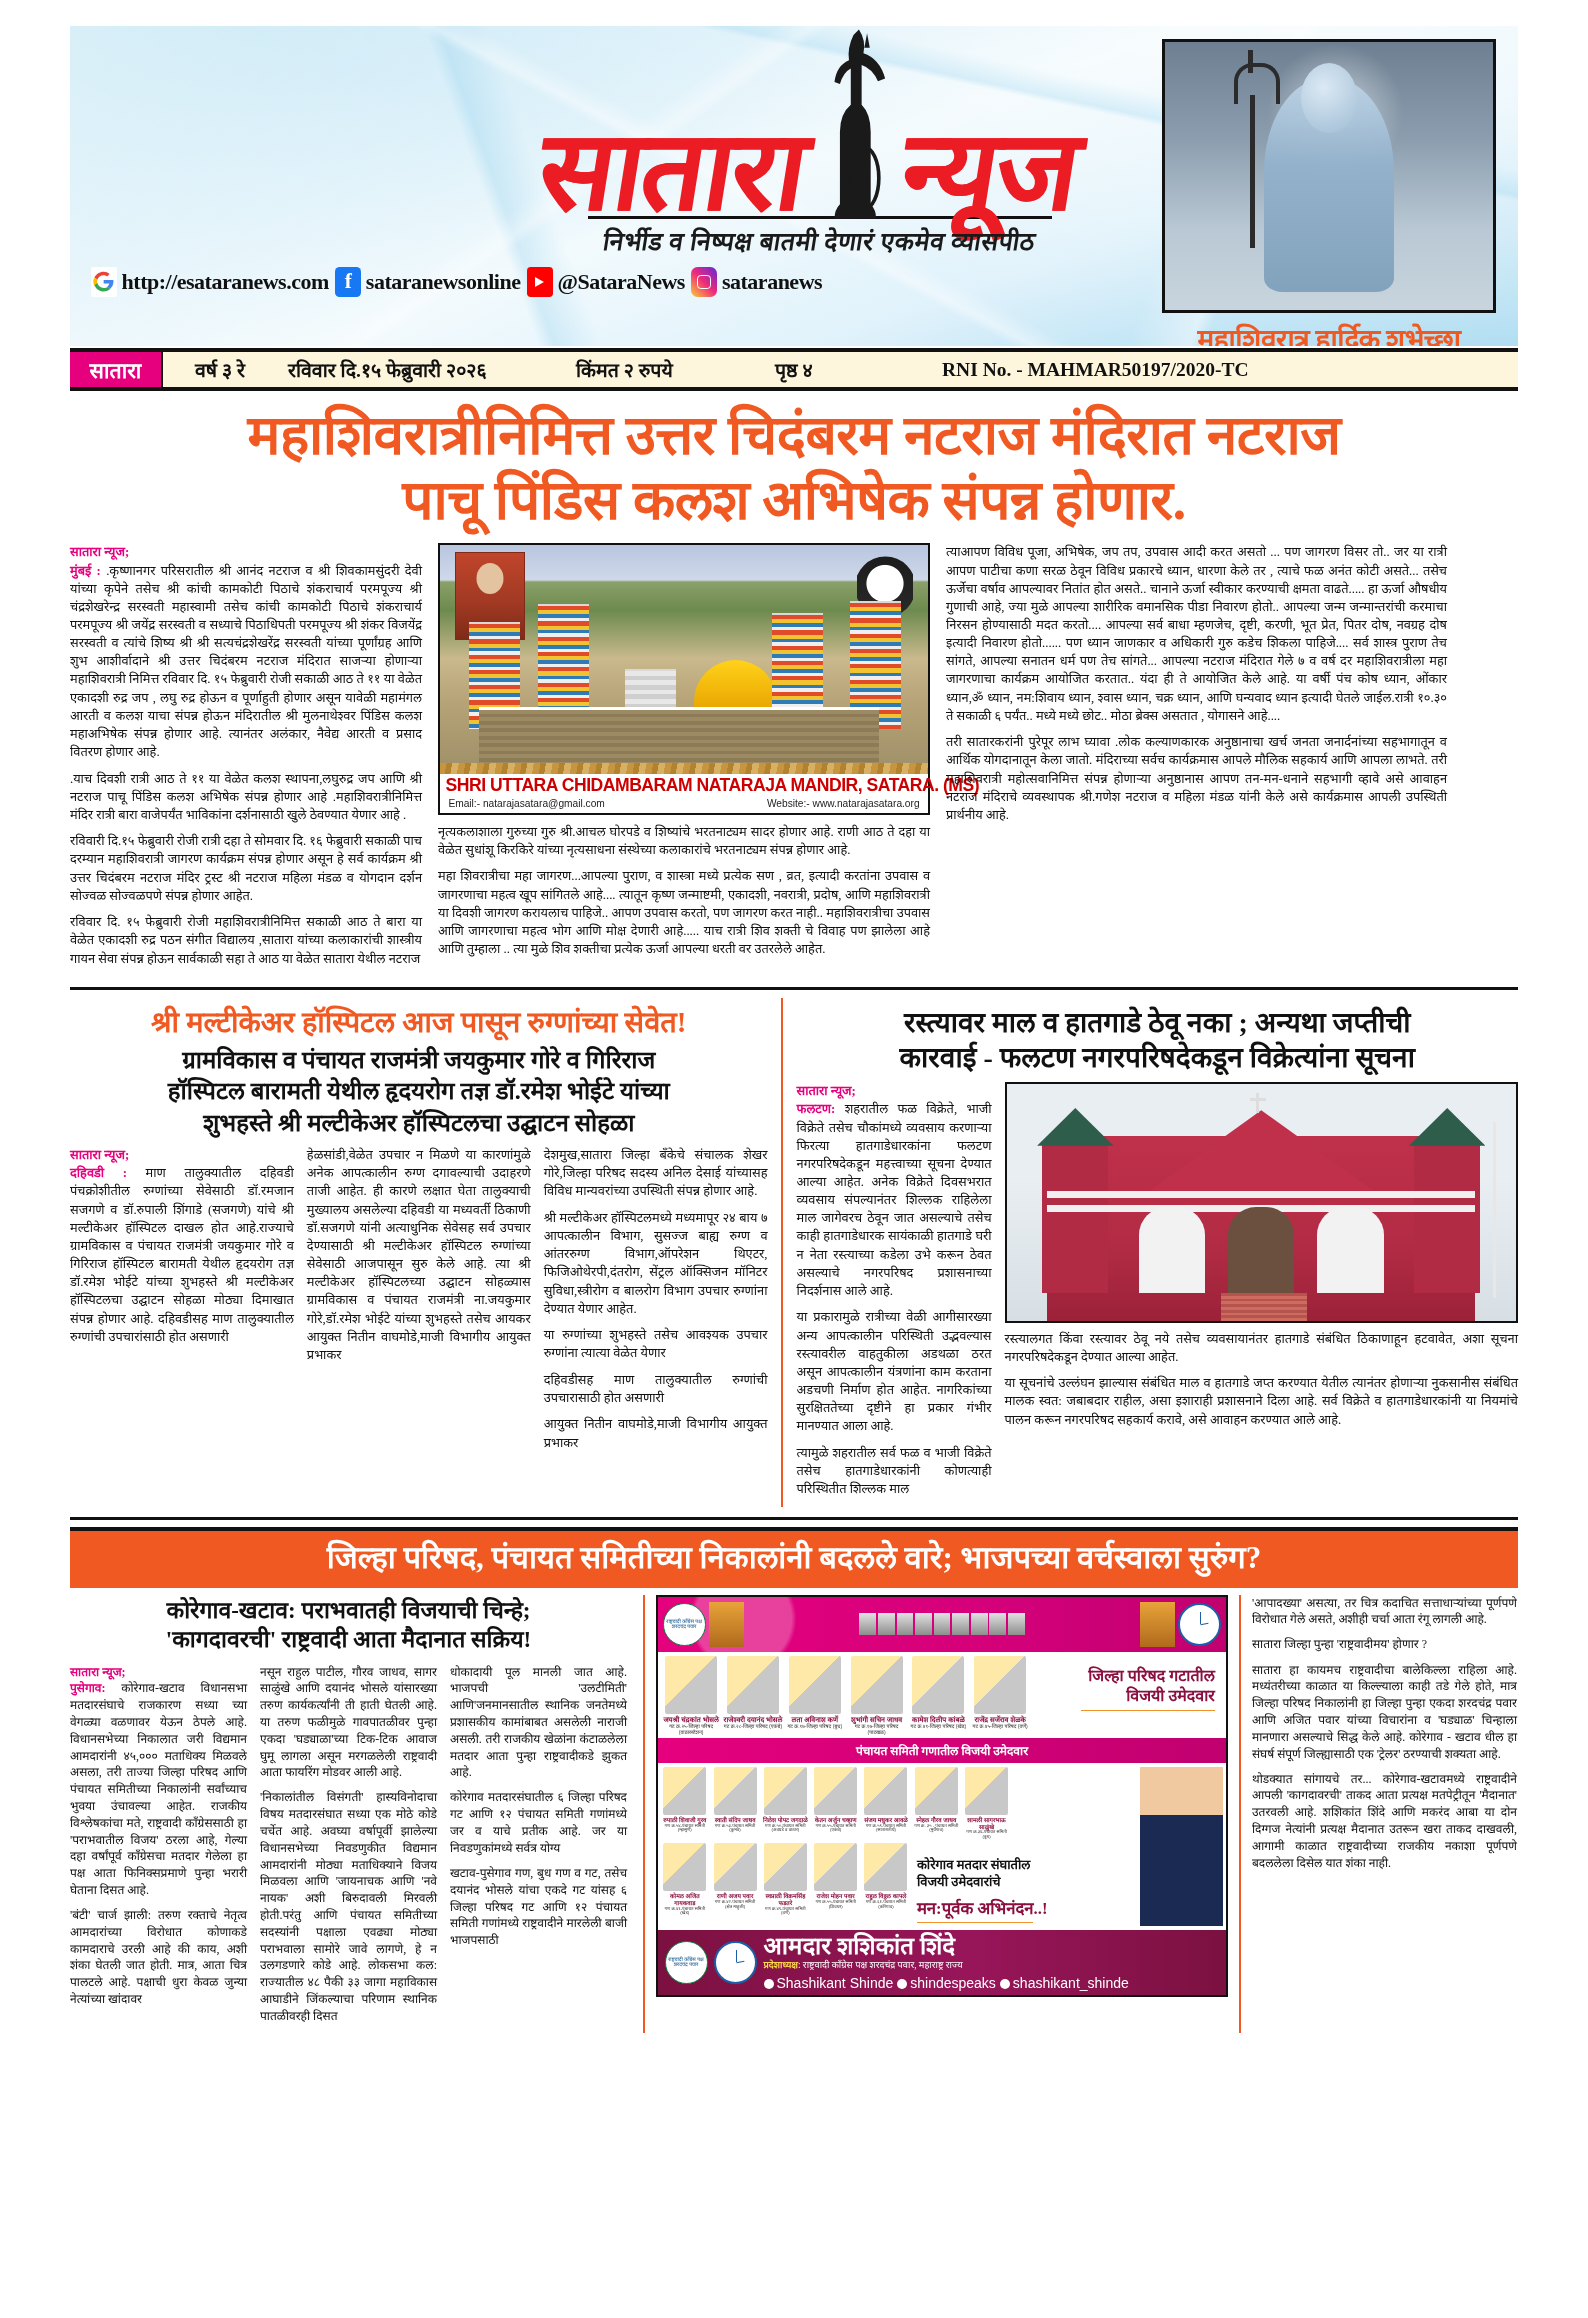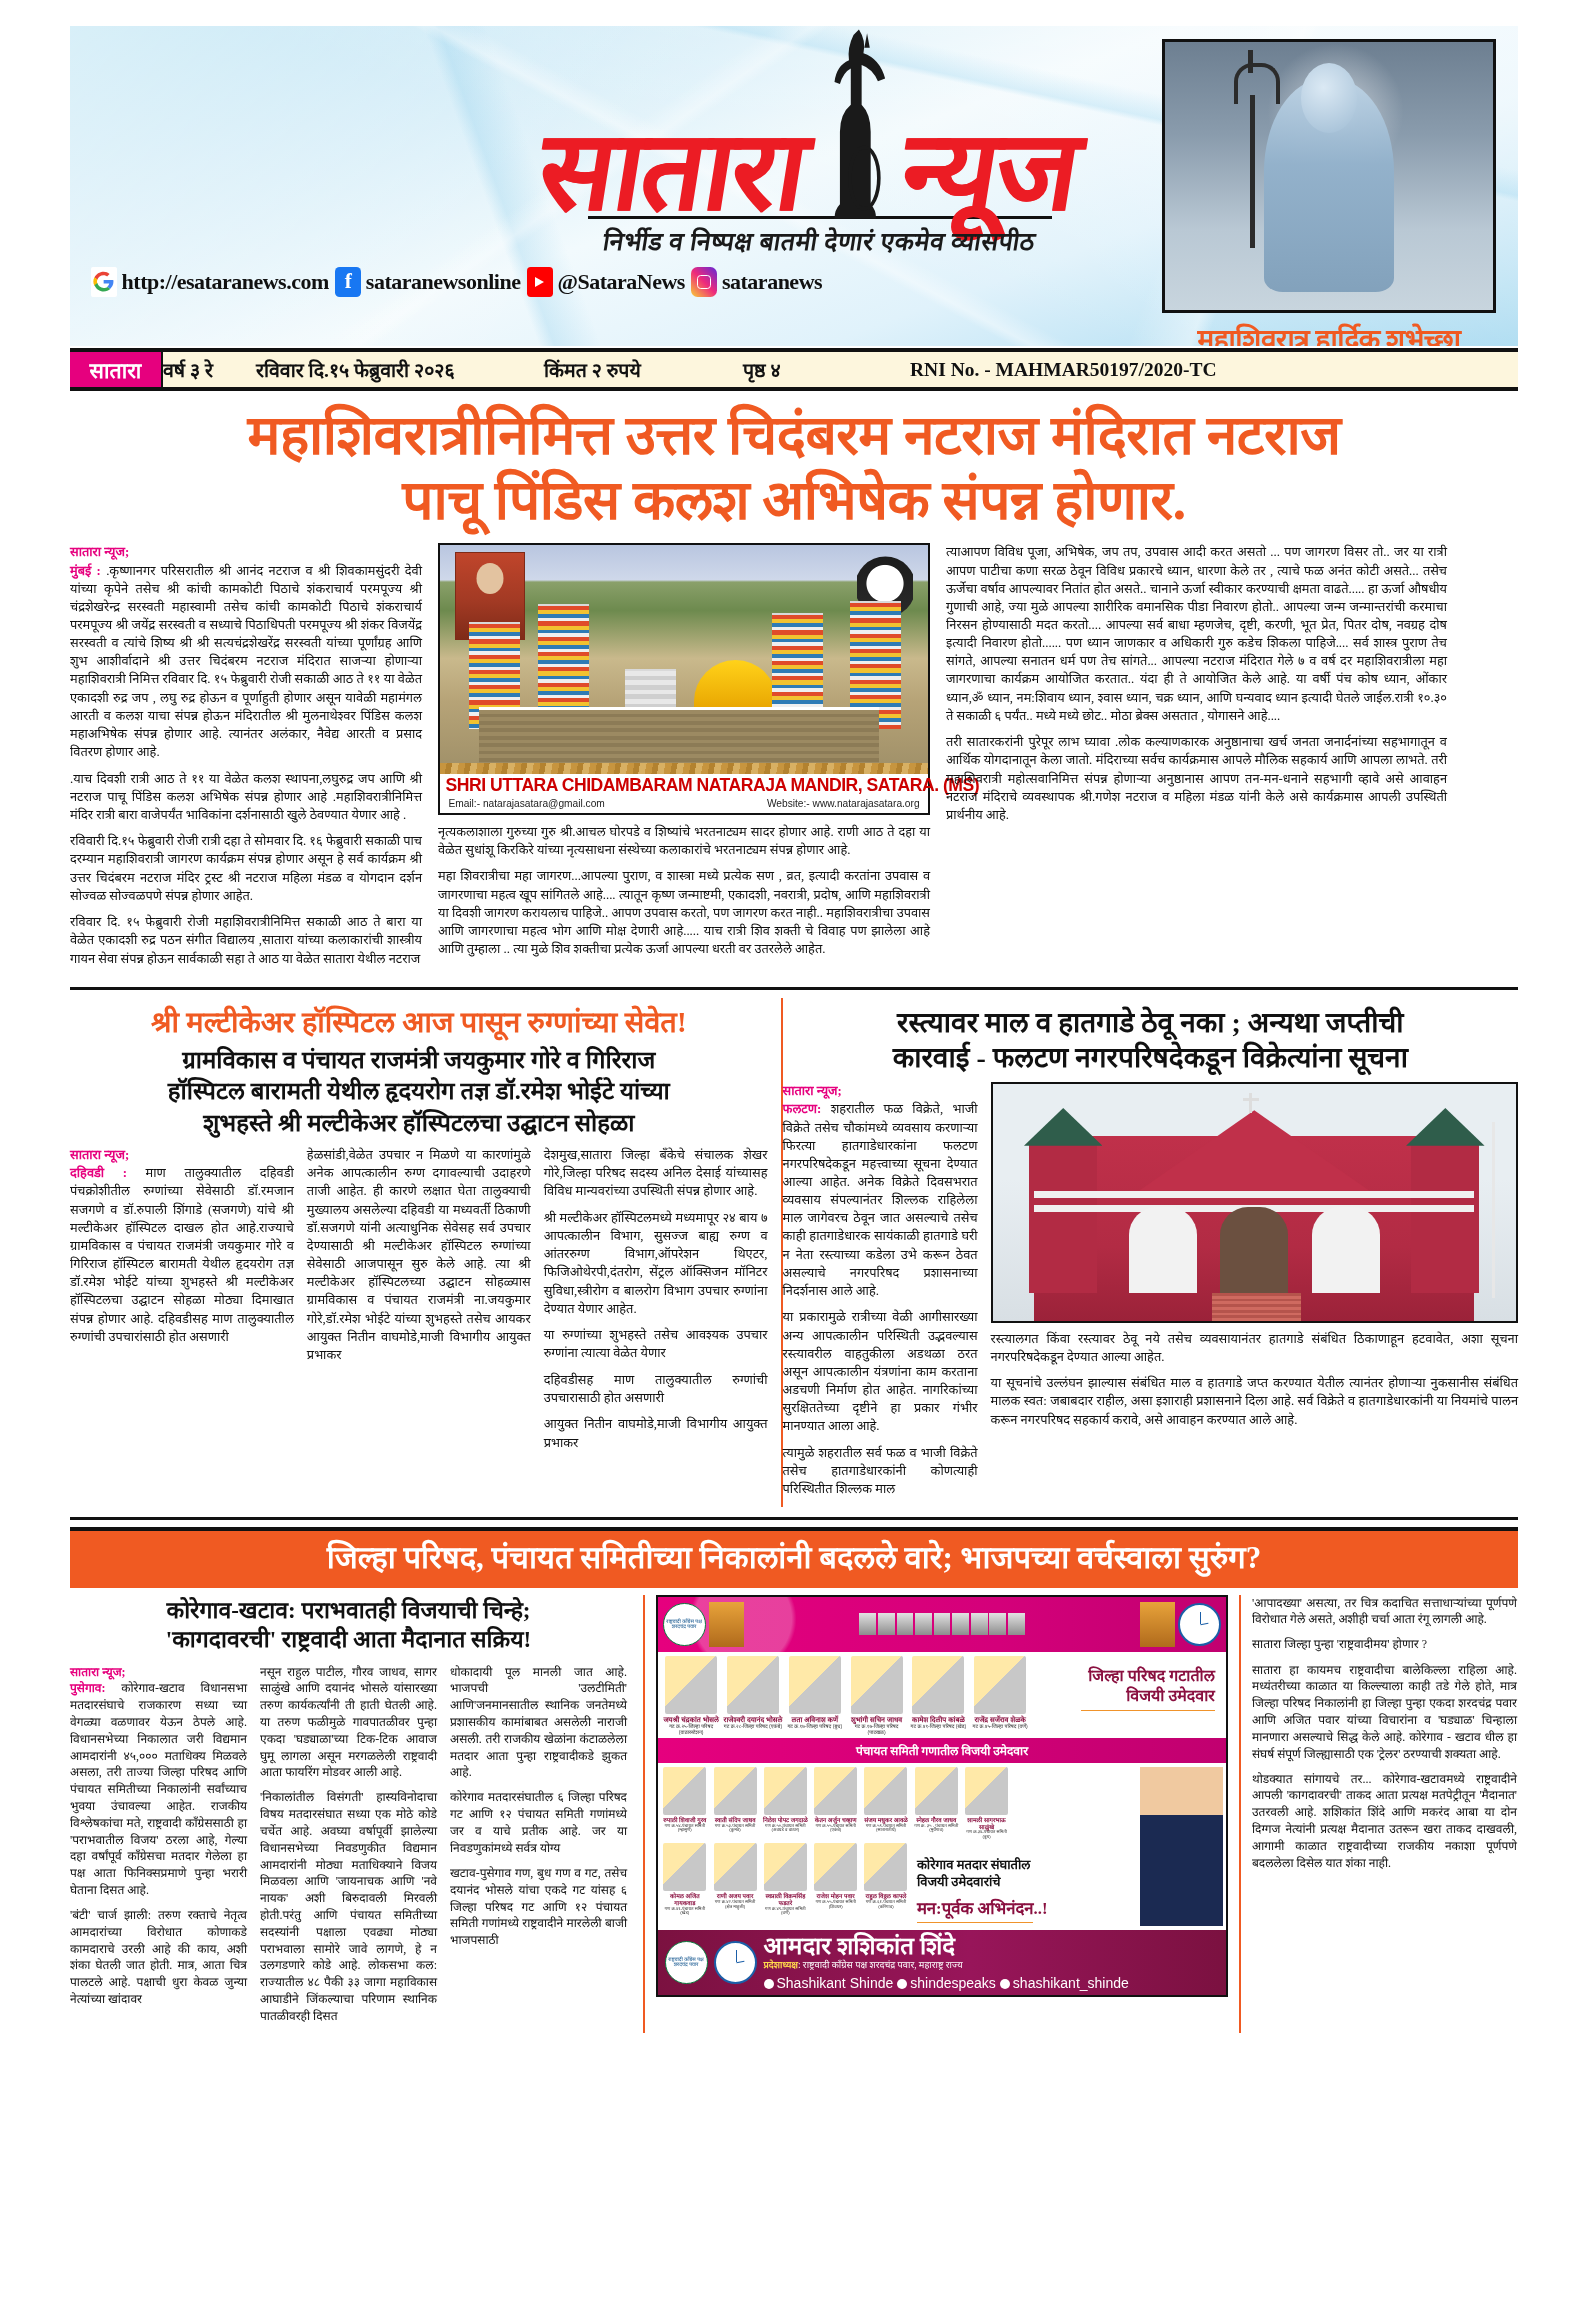--- a/index.html
+++ b/index.html
@@ -144,21 +144,21 @@
   }
   .strip-city {
     width: 93px; background:#e6007e; color:#fff;
     display:flex;align-items:center;justify-content:center;
     font-size:21.3px;font-weight:700;
     font-family:"Liberation Serif", serif;
     border-right:2.8px solid #111;
   }
   .strip-items {
     flex:1; display:flex; align-items:center; gap: 0;
-    font-size:19.5px; font-weight:700; color:#111;
+    padding-left: 32px; font-size:19.5px; font-weight:700; color:#111;
     font-family:"Liberation Serif", serif;
   }
   .strip-items span { white-space:nowrap; }
   .si1{ width:93px; } .si2{ width:288px; } .si3{ width:199px; }
   .si4{ width:167px; } .si5{ }
 
   
   .lead-headline {
     text-align:center; color:#f05a22;
     font-family:"Liberation Serif", serif;
@@ -238,21 +238,21 @@
     display:flex; justify-content:space-between; font-size:10.2px;
     color:#222; padding: 1.4px 2.8px 0 2.8px; gap: 36px;
   }
 
   
   .sec2 {
     display:flex; margin: 8.3px 70px 0 70px;
     border-bottom: 3.7px solid #111; padding-bottom: 10.2px;
   }
   .sec2-left { width: 714px; padding-right: 13px; border-right: 2.3px solid #f05a22; }
-  .sec2-right { width: 737px; }
+  .sec2-right { width: 737px; padding-left: 14px; }
   .hl-orange {
     color:#f05a22; font-weight:700; font-size: 29px; line-height:1.2;
     font-family:"Liberation Serif", serif; text-align:center;
     padding: 6.5px 0 1.9px 0;
   }
   .hl-black {
     color:#111; font-weight:700; font-size: 24px; line-height:1.3;
     font-family:"Liberation Serif", serif; text-align:center;
     padding: 3.7px 4.6px 7.4px 4.6px;
   }

